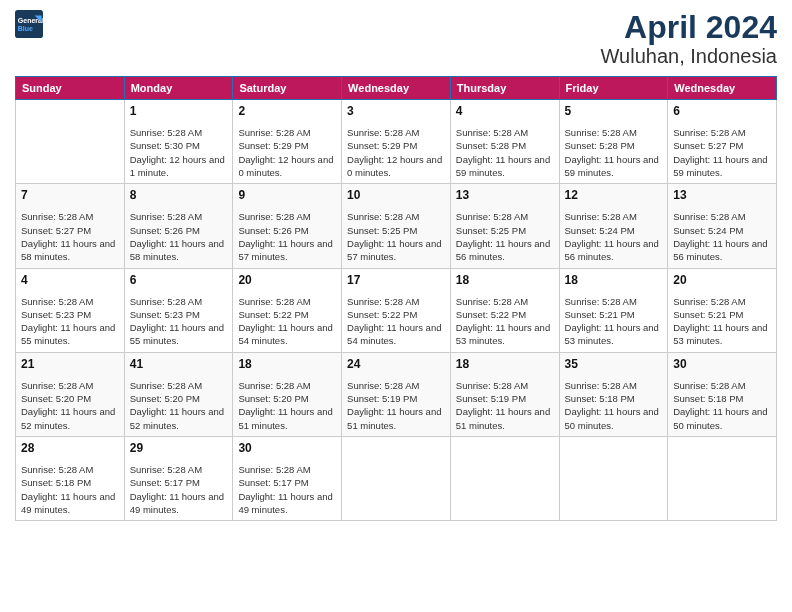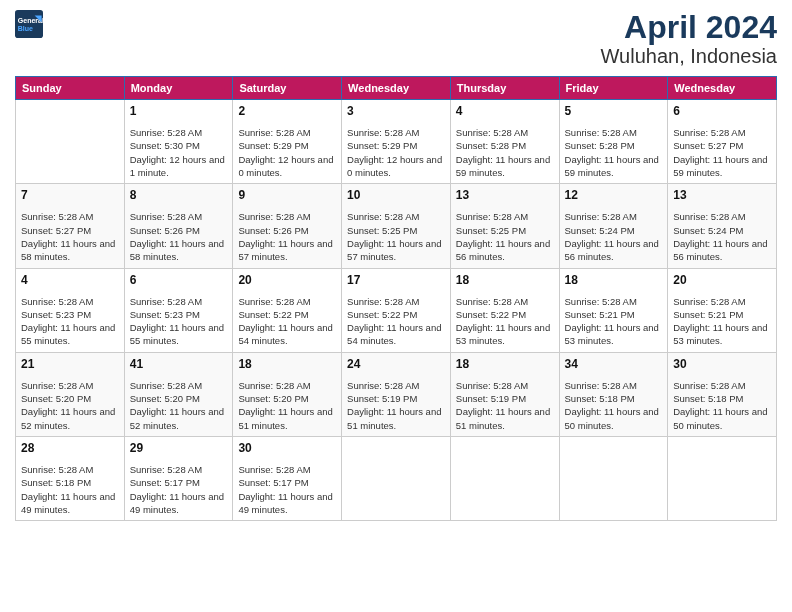--- a/index.html
+++ b/index.html
@@ -218,21 +218,21 @@
           </td>
           <td>
             <span class="day-number">24</span>
             <div class="day-info">Sunrise: 5:28 AM<br>Sunset: 5:19 PM<br>Daylight: 11 hours and 51 minutes.</div>
           </td>
           <td>
             <span class="day-number">18</span>
             <div class="day-info">Sunrise: 5:28 AM<br>Sunset: 5:19 PM<br>Daylight: 11 hours and 51 minutes.</div>
           </td>
           <td>
-            <span class="day-number">34</span>
+            <span class="day-number">35</span>
             <div class="day-info">Sunrise: 5:28 AM<br>Sunset: 5:18 PM<br>Daylight: 11 hours and 50 minutes.</div>
           </td>
           <td>
             <span class="day-number">30</span>
             <div class="day-info">Sunrise: 5:28 AM<br>Sunset: 5:18 PM<br>Daylight: 11 hours and 50 minutes.</div>
           </td>
         </tr>
         <tr>
           <td>
             <span class="day-number">28</span>

